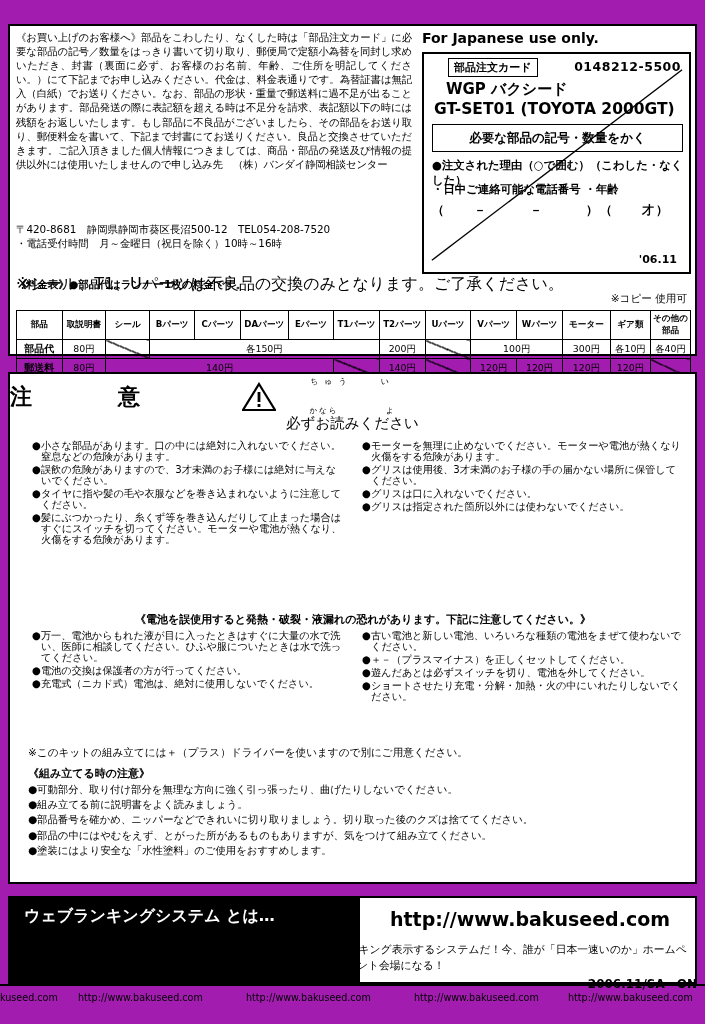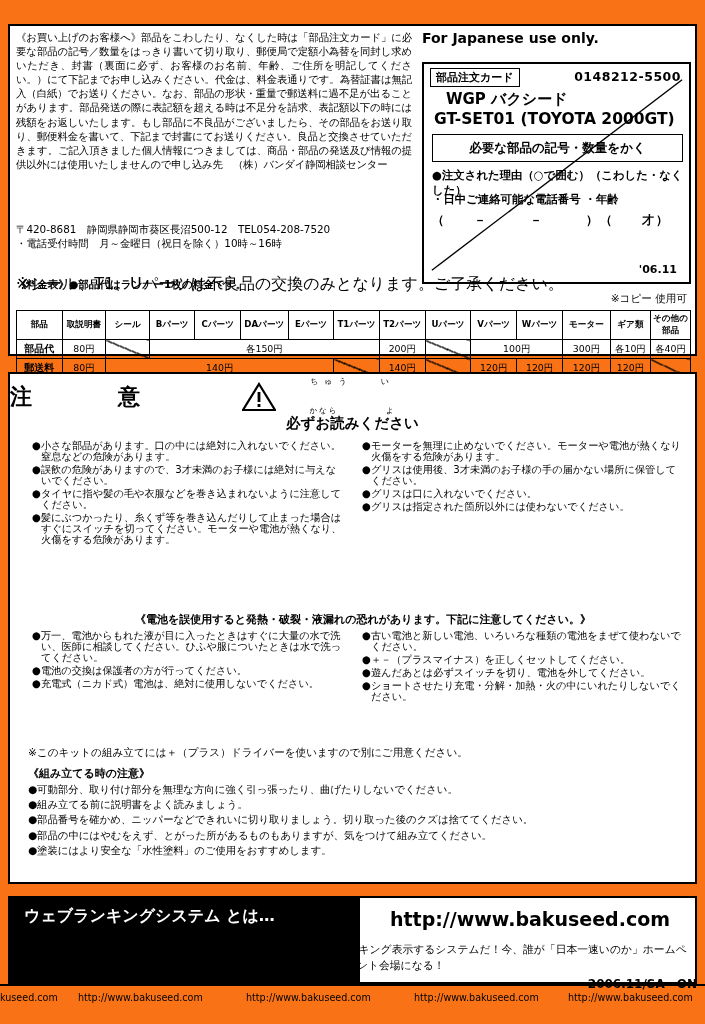--- a/index.html
+++ b/index.html
@@ -4,41 +4,41 @@
 <style>
   html,body{margin:0;padding:0;}
   body{
     width:705px;height:1024px;
     background:#ffffff;
     font-family:"DejaVu Sans","Liberation Sans",sans-serif;
     color:#000;
     overflow:hidden;
     position:relative;
   }
-  .page{position:relative;width:705px;height:1024px;background:#f97316;}
+  .page{position:relative;width:705px;height:1024px;background:#a21caf;}
 
   
   .box{border:2px solid #000;background:#fff;position:absolute;box-sizing:border-box;}
 
   
   #top-panel{left:8px;top:24px;width:689px;height:332px;}
   #order-text{
     position:absolute;left:6px;top:4px;width:396px;
     font-size:10.4px;line-height:14.1px;letter-spacing:-0.2px;
     text-align:justify;
   }
   #jp-only{
     position:absolute;left:412px;top:4px;
     font-size:14px;font-weight:bold;
   }
 
   
   #order-card{
-    position:absolute;left:412px;top:36px;width:269px;height:222px;
-    border:2px solid #000;box-sizing:border-box;background:#fff;
+    position:absolute;left:412px;top:26px;width:269px;height:222px;
+    border:2px solid #000;box-sizing:border-box;background:#fff;padding-left:18px;
   }
   #card-title-row{position:relative;height:24px;border-bottom:0;}
   #card-title-box{
     position:absolute;left:6px;top:4px;border:1.5px solid #000;
     padding:1px 5px;font-size:11px;font-weight:bold;background:#fff;
   }
   #card-number{position:absolute;right:8px;top:5px;font-size:12.5px;font-weight:bold;letter-spacing:.5px;}
   #card-name1{position:absolute;left:22px;top:26px;font-size:15px;font-weight:bold;}
   #card-name2{position:absolute;left:10px;top:46px;font-size:15.5px;font-weight:bold;}
   #card-parts-line{
@@ -73,21 +73,21 @@
   .hatch{
     background-image:linear-gradient(to top right,transparent 48%,#000 48%,#000 52%,transparent 52%);
   }
 
   
   #caution-panel{left:8px;top:372px;width:689px;height:512px;}
   #warn-head{position:relative;height:40px;}
   #warn-tri{position:absolute;left:232px;top:8px;}
   #warn-title{position:absolute;left:0;top:8px;width:100%;text-align:left;font-size:22px;font-weight:bold;letter-spacing:14px;}
   #warn-ruby{position:absolute;left:0;top:2px;width:100%;text-align:center;font-size:8px;letter-spacing:6px;}
-  #warn-sub{position:absolute;left:0;top:40px;width:100%;text-align:center;font-size:14.5px;font-weight:bold;}
+  #warn-sub{position:absolute;left:0;top:40px;width:100%;text-align:center;font-size:14.5px;font-weight:normal;}
   #warn-sub-ruby{position:absolute;left:0;top:32px;width:100%;text-align:center;font-size:7.5px;letter-spacing:2px;}
 
   .col{position:absolute;font-size:10.2px;line-height:11px;}
   #warn-col-left{left:22px;top:66px;width:310px;}
   #warn-col-right{left:352px;top:66px;width:320px;}
   .col p{margin:0 0 2px 0;text-indent:-9px;padding-left:9px;}
 
   #battery-head{
     position:absolute;left:68px;top:238px;width:570px;text-align:center;
     font-size:11px;font-weight:bold;font-family:Liberation Serif, serif;

